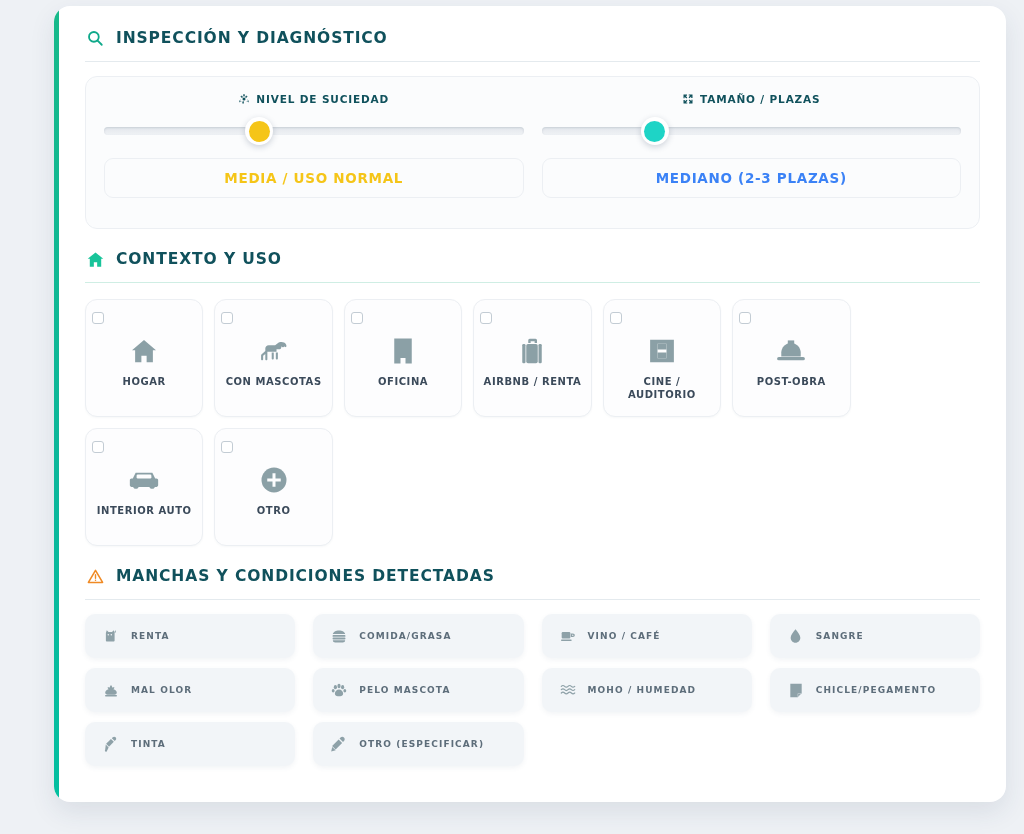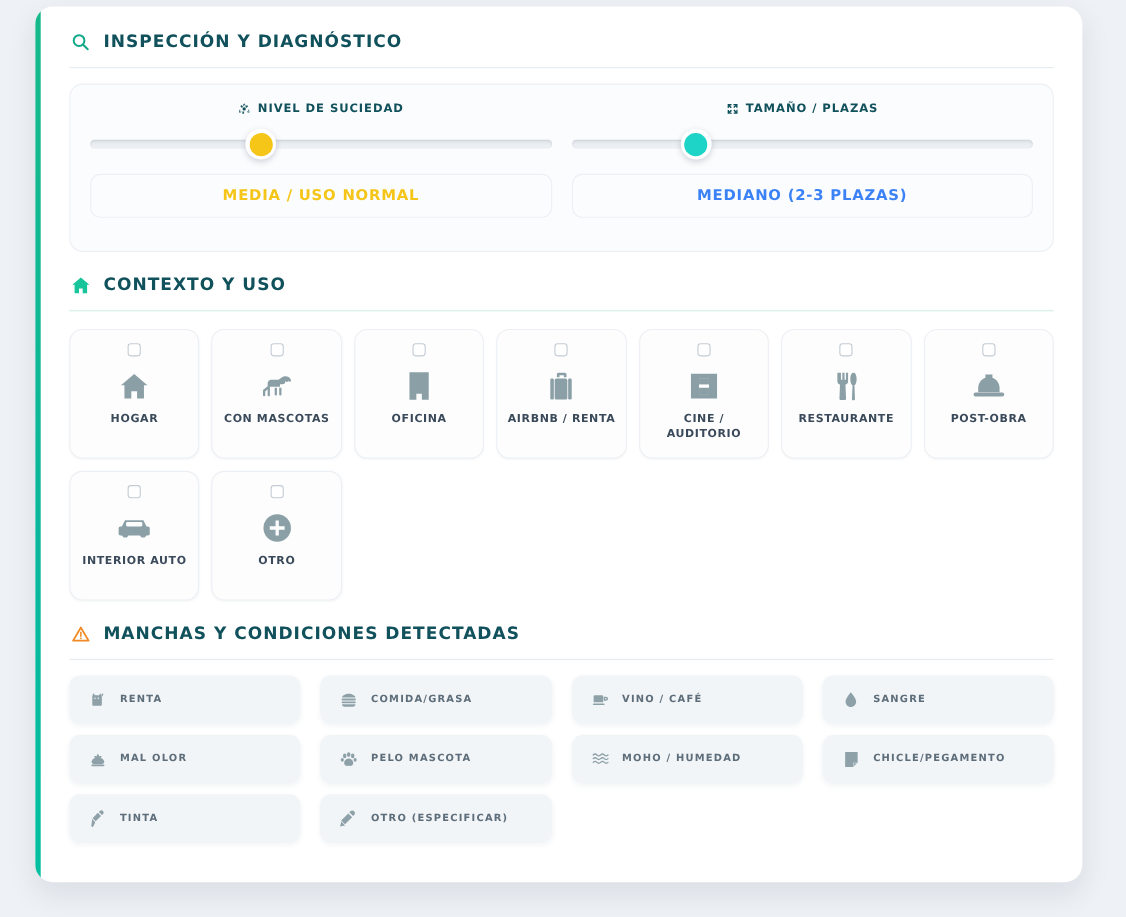--- a/index.html
+++ b/index.html
@@ -8,21 +8,21 @@
     width: 1024px;
     height: 834px;
     background: #eef1f5;
     font-family: "DejaVu Sans", "Liberation Sans", sans-serif;
     overflow: hidden;
   }
 
   
   .card {
     position: absolute;
-    left: 32px;
+    left: 54px;
     top: 6px;
     width: 952px;
     height: 796px;
     background: #ffffff;
     border-radius: 16px;
     box-shadow: 0 10px 26px rgba(40,60,90,0.10);
     overflow: hidden;
   }
   .card-accent {
     position: absolute;
@@ -144,21 +144,20 @@
     gap: 11px;
   }
   .ctx-card {
     border: 1px solid #eceff3;
     border-radius: 12px;
     background: #fdfdfe;
     height: 118px;
     padding: 12px 6px 10px 6px;
     display: flex;
     flex-direction: column;
-    align-items: center;
     box-shadow: 0 1px 2px rgba(60,80,110,0.04);
   }
   .ctx-check {
     width: 12px; height: 12px;
     border: 1.4px solid #c3ccd4;
     border-radius: 3px;
     background: #fff;
     flex: none;
   }
   .ctx-ico {
@@ -347,30 +346,20 @@
           <svg width="30" height="28" viewBox="0 0 24 22" fill="currentColor">
             <path d="M2.5 2h19v18h-19z M4.6 4.1h2.5v2.5H4.6zM4.6 8.2h2.5v2.5H4.6zM4.6 12.3h2.5v2.5H4.6zM4.6 16.4h2.5v1.5H4.6zM16.9 4.1h2.5v2.5h-2.5zM16.9 8.2h2.5v2.5h-2.5zM16.9 12.3h2.5v2.5h-2.5zM16.9 16.4h2.5v1.5h-2.5z"></path>
             <rect x="8.4" y="5.2" width="7.2" height="11.6" fill="#fff"></rect>
             <rect x="8.4" y="5.2" width="7.2" height="4.6" fill="currentColor"></rect>
             <rect x="8.4" y="12.2" width="7.2" height="4.6" fill="currentColor"></rect>
           </svg>
         </span>
         <span class="ctx-label">CINE / AUDITORIO</span>
       </div>
 
-      <div class="ctx-card">
-        <span class="ctx-check"></span>
-        <span class="ctx-ico">
-          <svg width="26" height="30" viewBox="0 0 20 24" fill="currentColor">
-            <path d="M3.3 2.2h1.6v5.1h1V2.2h1.6v5.1h1V2.2h1.6v6.2c0 1.2-.8 2.2-1.9 2.5l.4 10.3c0 .5-.4.9-.9.9H4.7c-.5 0-.9-.4-.9-.9l.4-10.3C3.1 10.6 2.3 9.6 2.3 8.4V2.2z" transform="translate(1.5,0)"></path>
-            <path d="M15.6 2.2c1.3 0 2.2 1.8 2.2 4.6 0 2.3-.6 4-1.6 4.5l.4 10c0 .5-.4.9-.9.9h-.4c-.5 0-.9-.4-.9-.9l.4-10c-1-.5-1.6-2.2-1.6-4.5 0-2.8.9-4.6 2.2-4.6z"></path>
-          </svg>
-        </span>
-        <span class="ctx-label">RESTAURANTE</span>
-      </div>
 
       <div class="ctx-card">
         <span class="ctx-check"></span>
         <span class="ctx-ico">
           <svg width="32" height="28" viewBox="0 0 26 22" fill="currentColor">
             <path d="M10.4 2.4h5.2v4.1h-5.2z"></path>
             <path d="M13 4.4c4.4 0 7.9 3.5 7.9 7.9v3.2H5.1v-3.2c0-4.4 3.5-7.9 7.9-7.9z"></path>
             <rect x="1.7" y="15.8" width="22.6" height="2.8" rx="1.4"></rect>
           </svg>
         </span>

